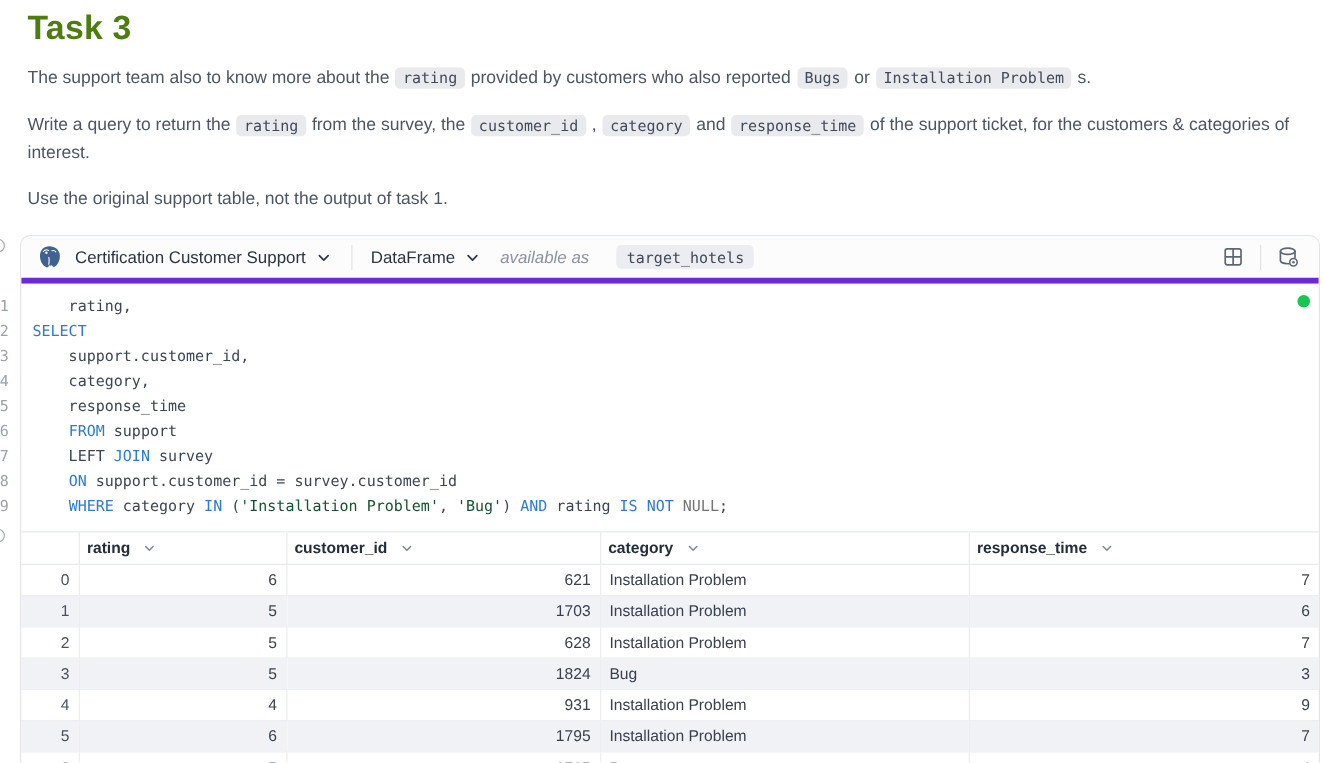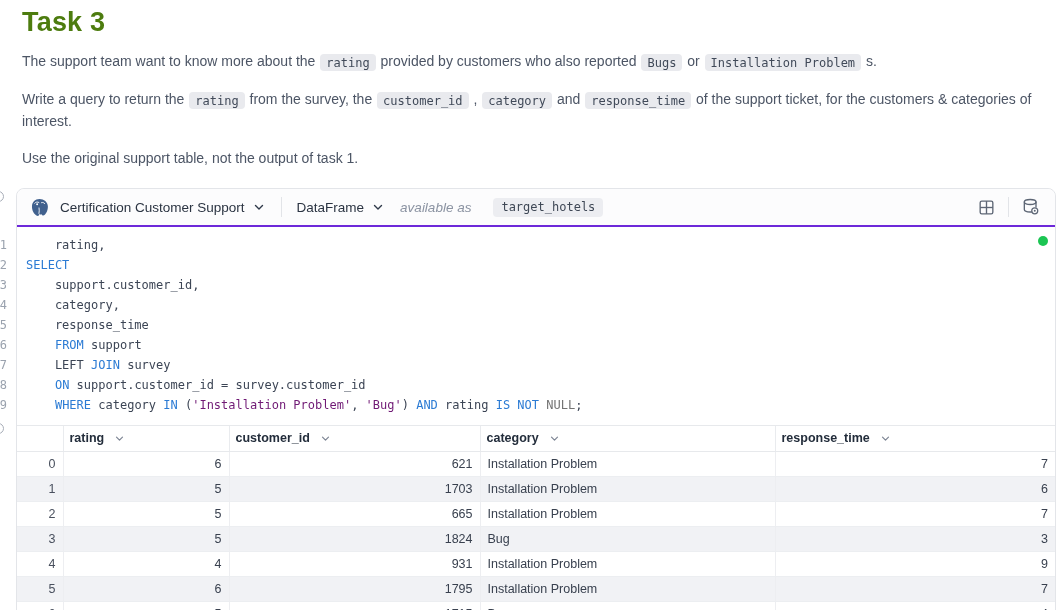--- a/index.html
+++ b/index.html
@@ -10,40 +10,40 @@
   .intro{padding:4px 22px 0 22px;}
   h1.title{margin:2px 0 13px 0;font-size:27px;line-height:32px;font-weight:700;color:#4d7c0f;letter-spacing:.2px;}
   p.para{margin:0 0 16px 0;font-size:14px;line-height:21px;color:#4c5565;max-width:1010px;}
   .chip{font-family:"DejaVu Sans Mono",monospace;font-size:12px;background:#e9eaee;color:#414a59;
     border-radius:4px;padding:1.5px 6px;margin:0 1px;white-space:nowrap;}
 
   
   .cell{position:absolute;left:16px;top:188px;width:1040px;height:430px;background:#fff;
     border:1px solid #e3e5e9;border-radius:8px 8px 0 0;box-sizing:border-box;}
   .cell-header{height:38px;display:flex;align-items:center;padding:0 12px;background:#fcfcfd;
-    border-bottom:2px solid #6d28d9;border-radius:8px 8px 0 0;box-sizing:border-box;}
+    border-bottom:5px solid #6d28d9;border-radius:8px 8px 0 0;box-sizing:border-box;}
   .src-btn,.type-btn{display:flex;align-items:center;background:none;border:none;padding:0;cursor:pointer;
     font-family:"Liberation Sans",sans-serif;font-size:13.5px;color:#2b3442;}
   .src-btn .lbl,.type-btn .lbl{margin:0 7px 0 0;}
   .pg-icon{width:21px;height:21px;margin-right:10px;flex:none;}
   .hdr-divider{width:1px;height:20px;background:#e2e4e8;margin:0 15px;flex:none;}
   .avail-lbl{font-size:13.5px;color:#8b93a2;margin-left:15px;font-style:italic;}
   .avail-chip{font-family:"DejaVu Sans Mono",monospace;font-size:12px;background:#ecedf1;color:#3f4856;
     border-radius:4px;padding:2.5px 8px;margin-left:22px;cursor:pointer;}
   .icon-btn{background:none;border:none;padding:2px;cursor:pointer;display:flex;align-items:center;}
   .push-right{margin-left:auto;}
 
   
   .code-area{position:relative;padding:8px 0 10px 0;height:180px;}
   .gutter{position:absolute;left:-46px;top:8px;width:36px;text-align:right;}
   .gutter .ln{font-family:"DejaVu Sans Mono",monospace;font-size:12px;line-height:20px;color:#9aa2ae;}
   .code-line{font-family:"DejaVu Sans Mono",monospace;font-size:12px;line-height:20px;white-space:pre;
     padding-left:9px;color:#3c4555;}
   .tok-kw{color:#2b7bd4;}
-  .tok-str{color:#701a75;}
+  .tok-str{color:#14532d;}
   .tok-null{color:#737373;}
   .tok-plain{color:#3c4555;}
   .run-dot{position:absolute;right:7px;top:9px;width:10px;height:10px;border-radius:50%;}
 
   
   .results{border-top:1px solid #e7e9ec;}
   table.grid{border-collapse:collapse;table-layout:fixed;width:1038px;font-size:12.5px;}
   table.grid th{height:25px;font-weight:700;color:#232d3b;text-align:left;padding:0 6px;
     border-right:1px solid #e9ebee;border-bottom:1px solid #e7e9ec;box-sizing:border-box;cursor:pointer;}
   table.grid th .th-inner{display:flex;align-items:center;gap:9px;}
@@ -58,21 +58,21 @@
   .gutter-arc{position:absolute;width:11px;height:11px;border:1.5px solid #a7adb8;border-radius:50%;
     left:-7px;background:#fff;box-sizing:border-box;}
 </style>
 </head>
 <body>
 
 <div class="page">
 
   <div class="intro">
     <h1 class="title">Task 3</h1>
-    <p class="para"><span>The support team want to know more about the </span><span class="chip">rating</span><span> provided by customers who also reported </span><span class="chip">Bugs</span><span> or </span><span class="chip">Installation Problem</span><span> s.</span></p>
+    <p class="para"><span>The support team also to know more about the </span><span class="chip">rating</span><span> provided by customers who also reported </span><span class="chip">Bugs</span><span> or </span><span class="chip">Installation Problem</span><span> s.</span></p>
     <p class="para"><span>Write a query to return the </span><span class="chip">rating</span><span> from the survey, the </span><span class="chip">customer_id</span><span> , </span><span class="chip">category</span><span> and </span><span class="chip">response_time</span><span> of the support ticket, for the customers &amp; categories of interest.</span></p>
     <p class="para"><span>Use the original support table, not the output of task 1.</span></p>
   </div>
 
   <div class="gutter-arc" style="top:191px;"></div>
   <div class="gutter-arc" style="top:423px;"></div>
 
   <div class="cell">
 
     <div class="cell-header">
@@ -198,21 +198,21 @@
             <tr class="alt">
               <td class="idx">1</td>
               <td class="num">5</td>
               <td class="num">1703</td>
               <td class="">Installation Problem</td>
               <td class="num">6</td>
             </tr>
             <tr>
               <td class="idx">2</td>
               <td class="num">5</td>
-              <td class="num">665</td>
+              <td class="num">628</td>
               <td class="">Installation Problem</td>
               <td class="num">7</td>
             </tr>
             <tr class="alt">
               <td class="idx">3</td>
               <td class="num">5</td>
               <td class="num">1824</td>
               <td class="">Bug</td>
               <td class="num">3</td>
             </tr>

